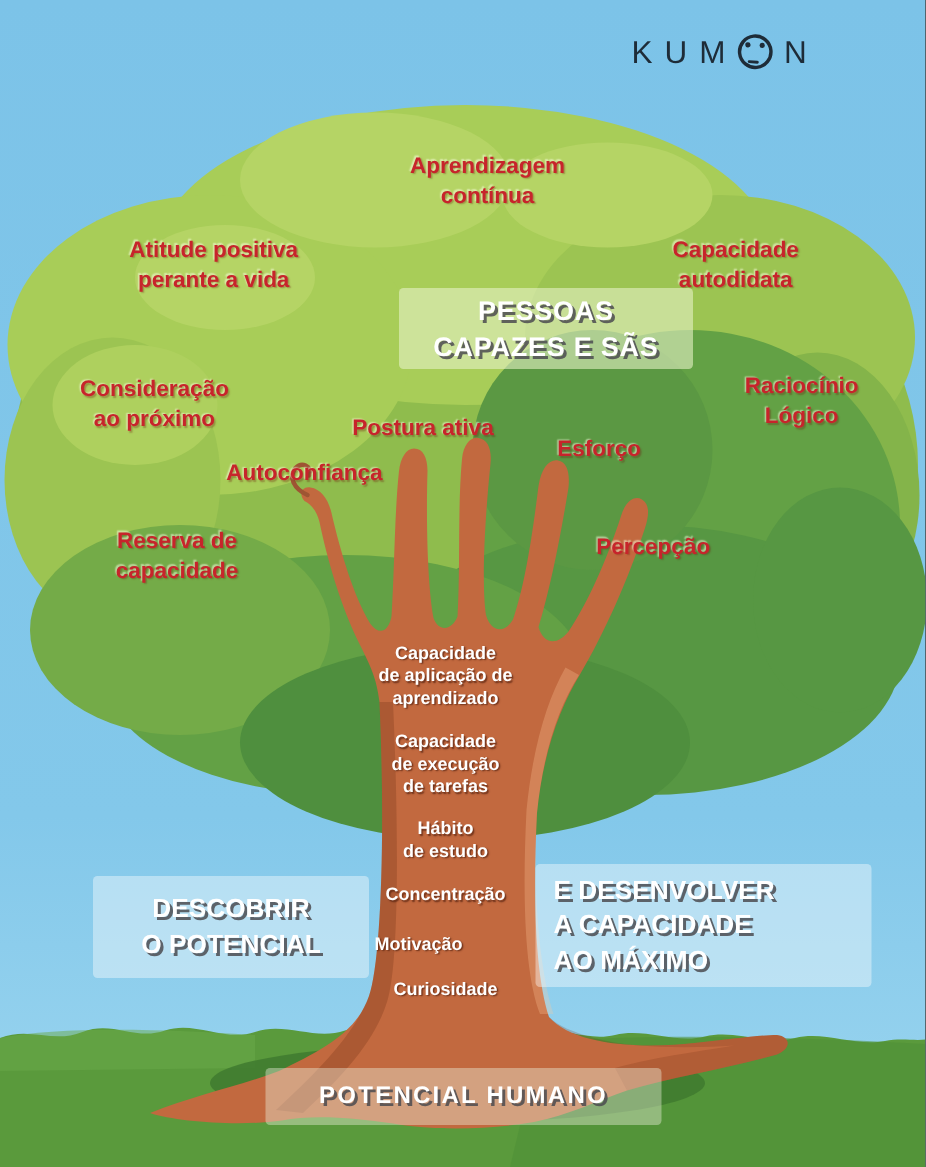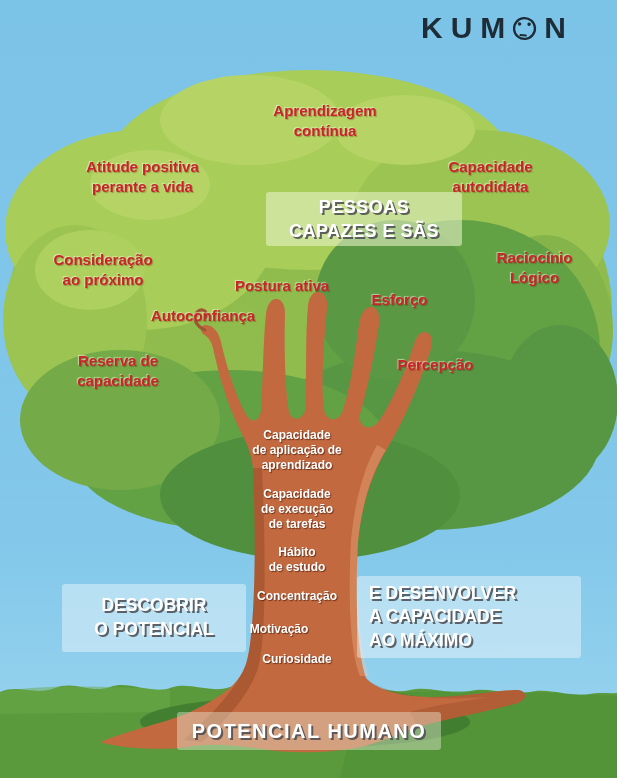--- a/index.html
+++ b/index.html
@@ -39,21 +39,21 @@
     left:357px;top:576px;width:224px;height:82px;
     background:rgba(255,255,255,.4);
     display:flex;align-items:center;
   }
   .desenvolver-text{font-size:17.5px;line-height:1.35;text-align:left;padding-left:12px;white-space:pre-line;}
   .potencial-box{
     left:177px;top:712px;width:264px;height:38px;
     background:rgba(235,238,220,.42);
     display:flex;align-items:center;justify-content:center;
   }
-  .potencial-text{font-size:20px;letter-spacing:1.5px;white-space:nowrap;}
+  .potencial-text{font-size:16px;letter-spacing:1.5px;white-space:nowrap;}
   
   .lbl-aprendizagem{left:235px;top:101px;width:180px;}
   .lbl-atitude{left:50px;top:157px;width:185px;}
   .lbl-autodidata{left:408px;top:157px;width:165px;}
   .lbl-consideracao{left:18px;top:250px;width:170px;}
   .lbl-raciocinio{left:462px;top:248px;width:145px;}
   .lbl-postura{left:212px;top:276px;width:140px;}
   .lbl-esforco{left:352px;top:290px;width:95px;}
   .lbl-autoconfianca{left:133px;top:306px;width:140px;}
   .lbl-reserva{left:48px;top:351px;width:140px;}
@@ -61,22 +61,22 @@
   
   .lbl-aplicacao{left:222px;top:428px;width:150px;}
   .lbl-execucao{left:222px;top:487px;width:150px;}
   .lbl-habito{left:222px;top:545px;width:150px;}
   .lbl-concentracao{left:222px;top:589px;width:150px;}
   .lbl-motivacao{left:204px;top:622px;width:150px;}
   .lbl-curiosidade{left:222px;top:652px;width:150px;}
   
   .logo{
     position:absolute;left:421px;top:8px;width:190px;height:40px;
-    display:flex;align-items:center;color:#1e2c38;
-    font-size:30px;font-weight:700;letter-spacing:8px;
+    display:flex;align-items:flex-end;color:#1e2c38;
+    font-size:21px;font-weight:400;letter-spacing:8px;
   }
   .logo .face{margin:0 6px 0 -2px;transform:rotate(-6deg);}
 </style>
 </head>
 <body>
 
 <div class="poster">
 
   <svg class="scene" width="617" height="778" viewBox="0 0 617 778">
 

